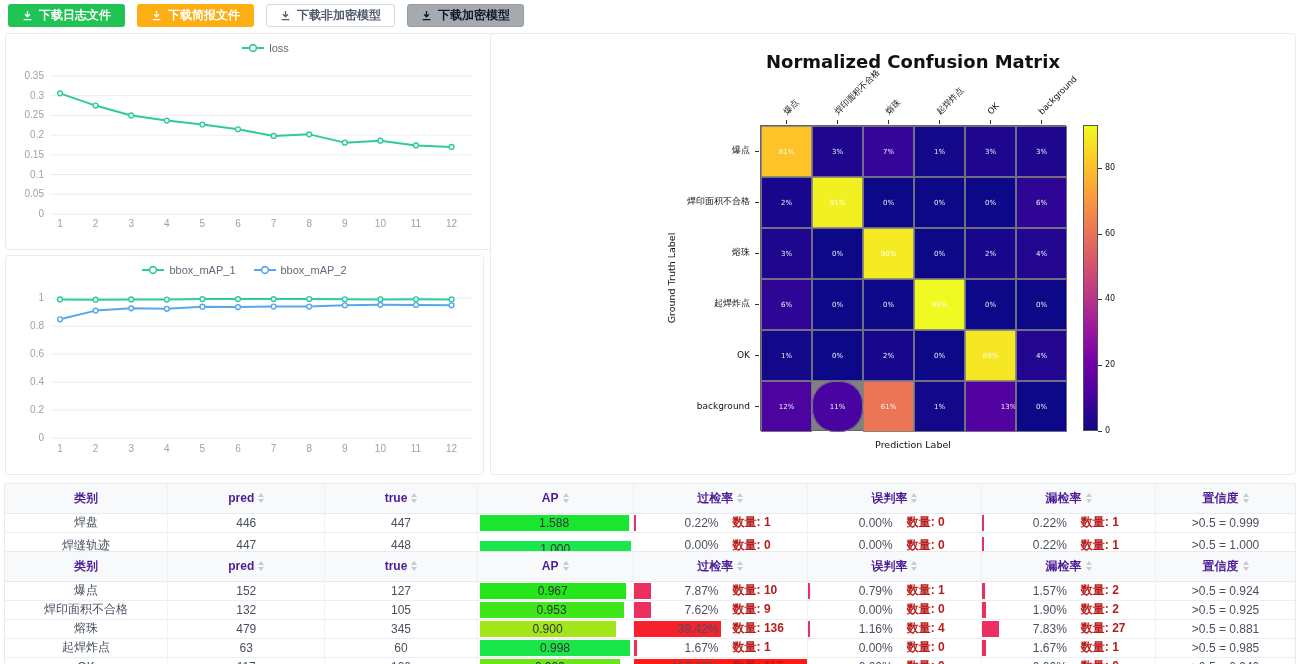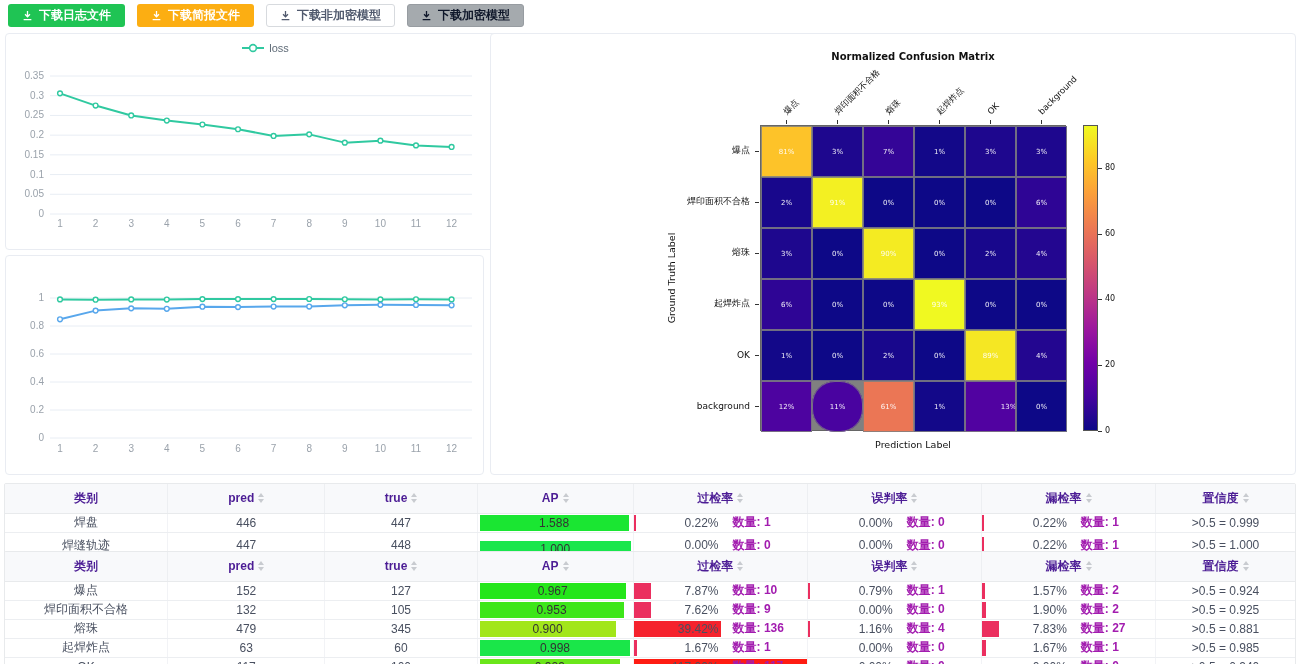--- a/index.html
+++ b/index.html
@@ -24,21 +24,21 @@
   #card-map  { left:5px;  top:255px; width:479px; height:220px; }
   #card-cm   { left:490px; top:33px; width:806px; height:442px; font-family:"DejaVu Sans", sans-serif; }
 
   .legend { position:absolute; left:0; top:8px; width:100%; display:flex; justify-content:center;
     gap:18px; z-index:2; }
   .legend-item { display:inline-flex; align-items:center; gap:5px; font-size:11px; color:#5f6b77; cursor:pointer; }
   .chart-svg { position:absolute; left:0; top:0; }
 
   
   #cm-title { position:absolute; left:269px; top:17px; width:306px; text-align:center;
-    font-size:10px; font-weight:bold; color:#111; }
+    font-size:18px; font-weight:bold; color:#111; }
   #cm-matrix { position:absolute; left:269px; top:91px; width:306px; height:306px;
     border:1px solid #666; background:#808080; }
   .cm-cell { position:absolute; display:flex; align-items:center; justify-content:center;
     font-size:7px; color:rgba(255,255,255,0.93); outline:1px solid rgba(128,128,128,0.85); outline-offset:-1px; }
   .cm-rowlabel { position:absolute; text-align:right; font-size:9px; color:#111;
     display:flex; align-items:center; justify-content:flex-end; }
   .cm-collabel { position:absolute; font-size:8.5px; color:#111; white-space:nowrap;
     transform-origin:0 100%; transform:rotate(-45deg); height:11px; line-height:11px; }
   .cm-tick-col { position:absolute; width:1px; height:4px; background:#333; }
   .cm-tick-row { position:absolute; width:4px; height:1px; background:#333; }
@@ -66,21 +66,21 @@
   .th-inner { display:inline-flex; align-items:center; gap:4px; }
   .caret { display:inline-flex; flex-direction:column; gap:2px; }
   .caret i { display:block; width:0; height:0; border-left:3.5px solid transparent; border-right:3.5px solid transparent; }
   .caret .up { border-bottom:4px solid #c8cbd0; }
   .caret .down { border-top:4px solid #c8cbd0; }
   .ap-wrap { height:16px; margin:1px 2px; position:relative; }
   .ap-bar { height:100%; display:flex; align-items:center; justify-content:center; color:#333; }
   .rate-wrap { position:relative; display:flex; align-items:center; justify-content:center; height:18px; }
   .rate-bar { position:absolute; left:0; top:1px; bottom:1px; }
   .rate-pct { position:relative; width:42%; text-align:right; }
-  .rate-cnt { position:relative; width:44%; text-align:left; padding-left:14px; font-weight:bold; color:#a21caf; }
+  .rate-cnt { position:relative; width:44%; text-align:left; padding-left:14px; font-weight:bold; color:#b91c1c; }
 </style>
 </head>
 <body>
 
 <div class="toolbar">
   <button class="btn btn-green">
     <svg width="11" height="11" viewBox="0 0 12 12">
         <path d="M6 1v6M3.3 4.7L6 7.4l2.7-2.7M1.8 10.4h8.4" stroke="currentColor" fill="none" stroke-width="1.4"></path>
       </svg>
     <span>下载日志文件</span>
@@ -154,20 +154,36 @@
       <circle cx="267.6" cy="101.93142857142857" r="2.4" fill="#fff" stroke="#30c9a0" stroke-width="1.4"></circle>
       <circle cx="303.20000000000005" cy="100.35428571428571" r="2.4" fill="#fff" stroke="#30c9a0" stroke-width="1.4"></circle>
       <circle cx="338.8" cy="108.63428571428571" r="2.4" fill="#fff" stroke="#30c9a0" stroke-width="1.4"></circle>
       <circle cx="374.40000000000003" cy="106.66285714285713" r="2.4" fill="#fff" stroke="#30c9a0" stroke-width="1.4"></circle>
       <circle cx="410" cy="111.39428571428572" r="2.4" fill="#fff" stroke="#30c9a0" stroke-width="1.4"></circle>
       <circle cx="445.6" cy="112.97142857142856" r="2.4" fill="#fff" stroke="#30c9a0" stroke-width="1.4"></circle>
     </svg>
 </div>
 
 <div class="card" id="card-map">
+  <div class="legend" id="legend-map">
+      <div class="legend-item">
+        <svg width="22" height="10">
+          <line x1="0" y1="5" x2="22" y2="5" stroke="#30c9a0" stroke-width="2"></line>
+          <circle cx="11" cy="5" r="3.4" fill="#fff" stroke="#30c9a0" stroke-width="1.6"></circle>
+        </svg>
+        <span>bbox_mAP_1</span>
+      </div>
+      <div class="legend-item">
+        <svg width="22" height="10">
+          <line x1="0" y1="5" x2="22" y2="5" stroke="#58a7ec" stroke-width="2"></line>
+          <circle cx="11" cy="5" r="3.4" fill="#fff" stroke="#58a7ec" stroke-width="1.6"></circle>
+        </svg>
+        <span>bbox_mAP_2</span>
+      </div>
+    </div>
   <svg class="chart-svg" id="svg-map" width="477" height="218">
       <line x1="44" y1="182" x2="466" y2="182" stroke="#e8edf4" stroke-width="1"></line>
       <text x="38" y="185" text-anchor="end" font-size="10" fill="#9aa2ab" font-family="Liberation Sans, sans-serif">0</text>
       <line x1="44" y1="154" x2="466" y2="154" stroke="#e8edf4" stroke-width="1"></line>
       <text x="38" y="157" text-anchor="end" font-size="10" fill="#9aa2ab" font-family="Liberation Sans, sans-serif">0.2</text>
       <line x1="44" y1="126" x2="466" y2="126" stroke="#e8edf4" stroke-width="1"></line>
       <text x="38" y="129" text-anchor="end" font-size="10" fill="#9aa2ab" font-family="Liberation Sans, sans-serif">0.4</text>
       <line x1="44" y1="98" x2="466" y2="98" stroke="#e8edf4" stroke-width="1"></line>
       <text x="38" y="101" text-anchor="end" font-size="10" fill="#9aa2ab" font-family="Liberation Sans, sans-serif">0.6</text>
       <line x1="44" y1="70" x2="466" y2="70" stroke="#e8edf4" stroke-width="1"></line>

